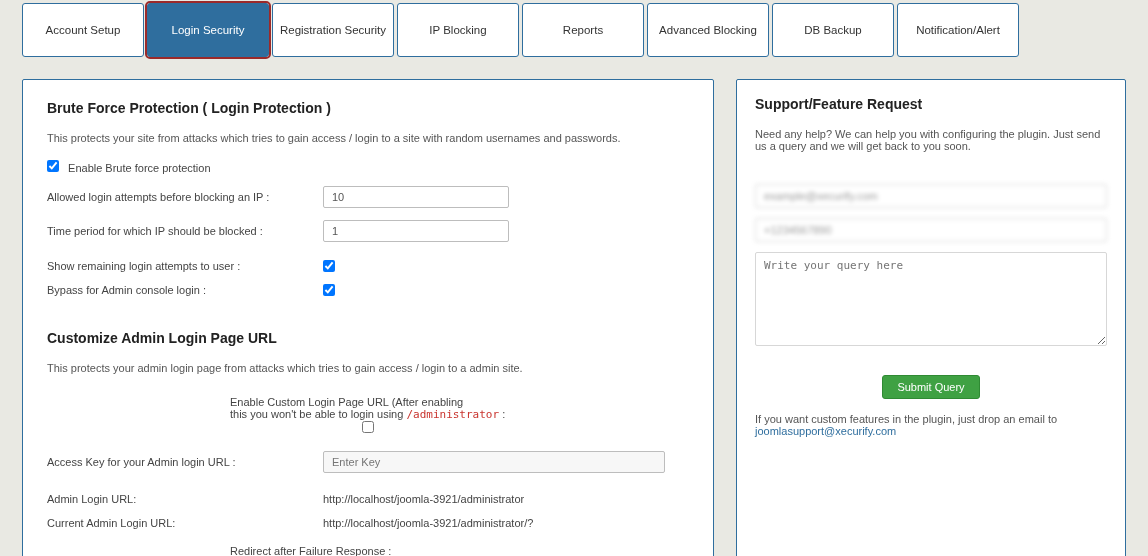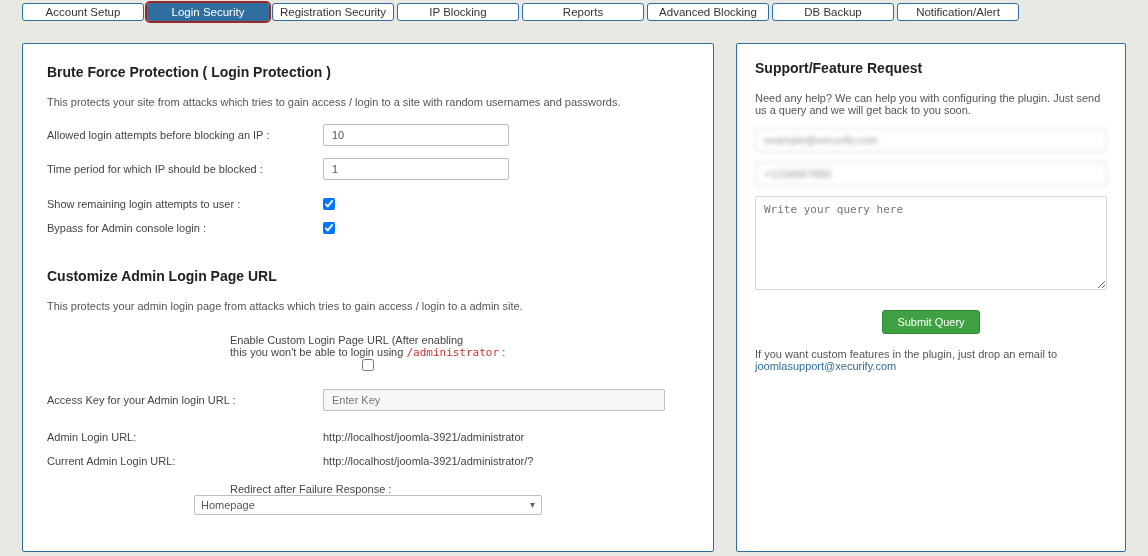--- a/index.html
+++ b/index.html
@@ -1,19 +1,19 @@
 <!DOCTYPE html>
 <html><head>
 <meta charset="utf-8">
 <style>
   html,body{margin:0;padding:0;font-family:Arial,Helvetica,sans-serif;font-size:11px;color:#333;background:#e9e9e3;}
   body{width:1148px;}
   
   .tabs{display:flex;gap:3px;background:#e9e9e3;padding:3px 22px 0 22px;}
-  .tab{flex:0 0 auto;width:120px;text-align:center;padding:2px 0;border:1px solid #2f6e9e;border-radius:3px;background:#fff;color:#333;font-size:11.5px;cursor:pointer;}
+  .tab{flex:0 0 auto;width:120px;text-align:center;padding:20px 0;border:1px solid #2f6e9e;border-radius:3px;background:#fff;color:#333;font-size:11.5px;cursor:pointer;}
   .tab.active{background:#2f6e9e;color:#fff;outline:2px solid #9b2a2a;outline-offset:0;}
   
   .page{display:flex;gap:22px;padding:22px;}
   .panel{background:#fff;border:1px solid #2f6e9e;border-radius:2px;}
   .panel.main{flex:1;padding:20px 24px 24px 24px;}
   .panel.side{width:352px;padding:16px 18px 22px 18px;}
   h3{margin:0 0 16px 0;font-size:14px;font-weight:bold;color:#222;}
   h3.sub{margin:34px 0 16px 0;}
   p.desc{margin:0 0 16px 0;font-size:11px;color:#555;}
   .row{display:flex;align-items:center;margin:0 0 12px 0;}
@@ -21,21 +21,21 @@
   .row .ctl{display:flex;gap:34px;align-items:center;}
   input[type=text].tx{width:168px;padding:4px 8px;border:1px solid #bdbdbd;border-radius:2px;font-size:11px;color:#555;background:#fff;}
   input[type=text].tx2{width:168px;padding:4px 8px;border:1px solid #bdbdbd;border-radius:2px;font-size:11px;color:#555;background:#fff;}
   input[type=text].key{width:324px;padding:4px 8px;border:1px solid #bdbdbd;border-radius:2px;font-size:11px;color:#888;background:#f7f7f7;}
   .sel{width:168px;padding:3px 6px;border:1px solid #bdbdbd;border-radius:2px;font-size:11px;color:#555;background:#fff;position:relative;}
   .sel.wide{width:334px;}
   .sel::after{content:"\25BE";position:absolute;right:6px;top:3px;color:#666;font-size:10px;pointer-events:none;}
   .chk{width:12px;height:12px;margin:0;}
   .code{color:#c9342e;font-family:monospace;}
   .val{font-size:11px;color:#444;}
-  .btn{display:inline-block;padding:6px 22px;background:#3fa143;border:1px solid #2f8a33;border-radius:3px;color:#fff;font-size:11px;cursor:pointer;}
+  .btn{display:inline-block;padding:6px 22px;background:#3fa143;border:1px solid #2f8a33;border-radius:3px;color:#fff;font-size:11px;cursor:pointer;margin-top:9px;}
   
   .side-input{width:100%;padding:5px 8px;border:1px solid #d7d7d7;border-radius:2px;font-size:11px;color:#999;margin-bottom:10px;box-sizing:border-box;filter:blur(2px);}
   .side-ta{width:100%;height:94px;padding:6px 8px;border:1px solid #d7d7d7;border-radius:2px;font-size:11px;color:#999;box-sizing:border-box;resize:vertical;}
   .side-submit{text-align:center;margin:18px 0 14px 0;}
   .side-note{font-size:11px;color:#555;margin-top:6px;}
   .side-note a{color:#2f6e9e;text-decoration:none;margin-top:16px;}
   .chkrow{margin-bottom:12px;}
   .chkrow label{font-size:11px;color:#444;margin-left:6px;}
 </style>
 </head>
@@ -51,20 +51,24 @@
   <div class="tab">DB Backup</div>
   <div class="tab">Notification/Alert</div>
 </div>
 
 <div class="page">
 
   <div class="panel main">
     <h3>Brute Force Protection ( Login Protection )</h3>
     <p class="desc">This protects your site from attacks which tries to gain access / login to a site with random usernames and passwords.</p>
 
+    <div class="chkrow">
+      <input type="checkbox" class="chk" checked="" style="">
+      <label>Enable Brute force protection</label>
+    </div>
 
     <div class="row">
       <div class="lbl">Allowed login attempts before blocking an IP :</div>
       <div class="ctl">
         <input type="text" class="tx" value="10" style="">
       </div>
     </div>
 
     <div class="row">
       <div class="lbl">Time period for which IP should be blocked :</div>
@@ -122,21 +126,21 @@
       <div class="lbl">Redirect after Failure Response :</div>
       <div class="ctl">
         <div class="sel wide">Homepage</div>
       </div>
     </div>
 
   </div>
 
   <div class="panel side">
     <h3>Support/Feature Request</h3>
-    <p class="desc" style="margin-bottom:12px;">Need any help? We can help you with configuring the plugin. Just send us a query and we will get back to you soon.</p>
+    <p class="desc" style="margin-bottom:32px;">Need any help? We can help you with configuring the plugin. Just send us a query and we will get back to you soon.</p>
 
     <input type="text" class="side-input" value="example@xecurify.com" style="">
     <input type="text" class="side-input" value="+1234567890" style="">
     <textarea class="side-ta" placeholder="Write your query here" style=""></textarea>
 
     <div class="side-submit">
       <div class="btn" style="padding:5px 14px;">Submit Query</div>
     </div>
 
     <div class="side-note">

